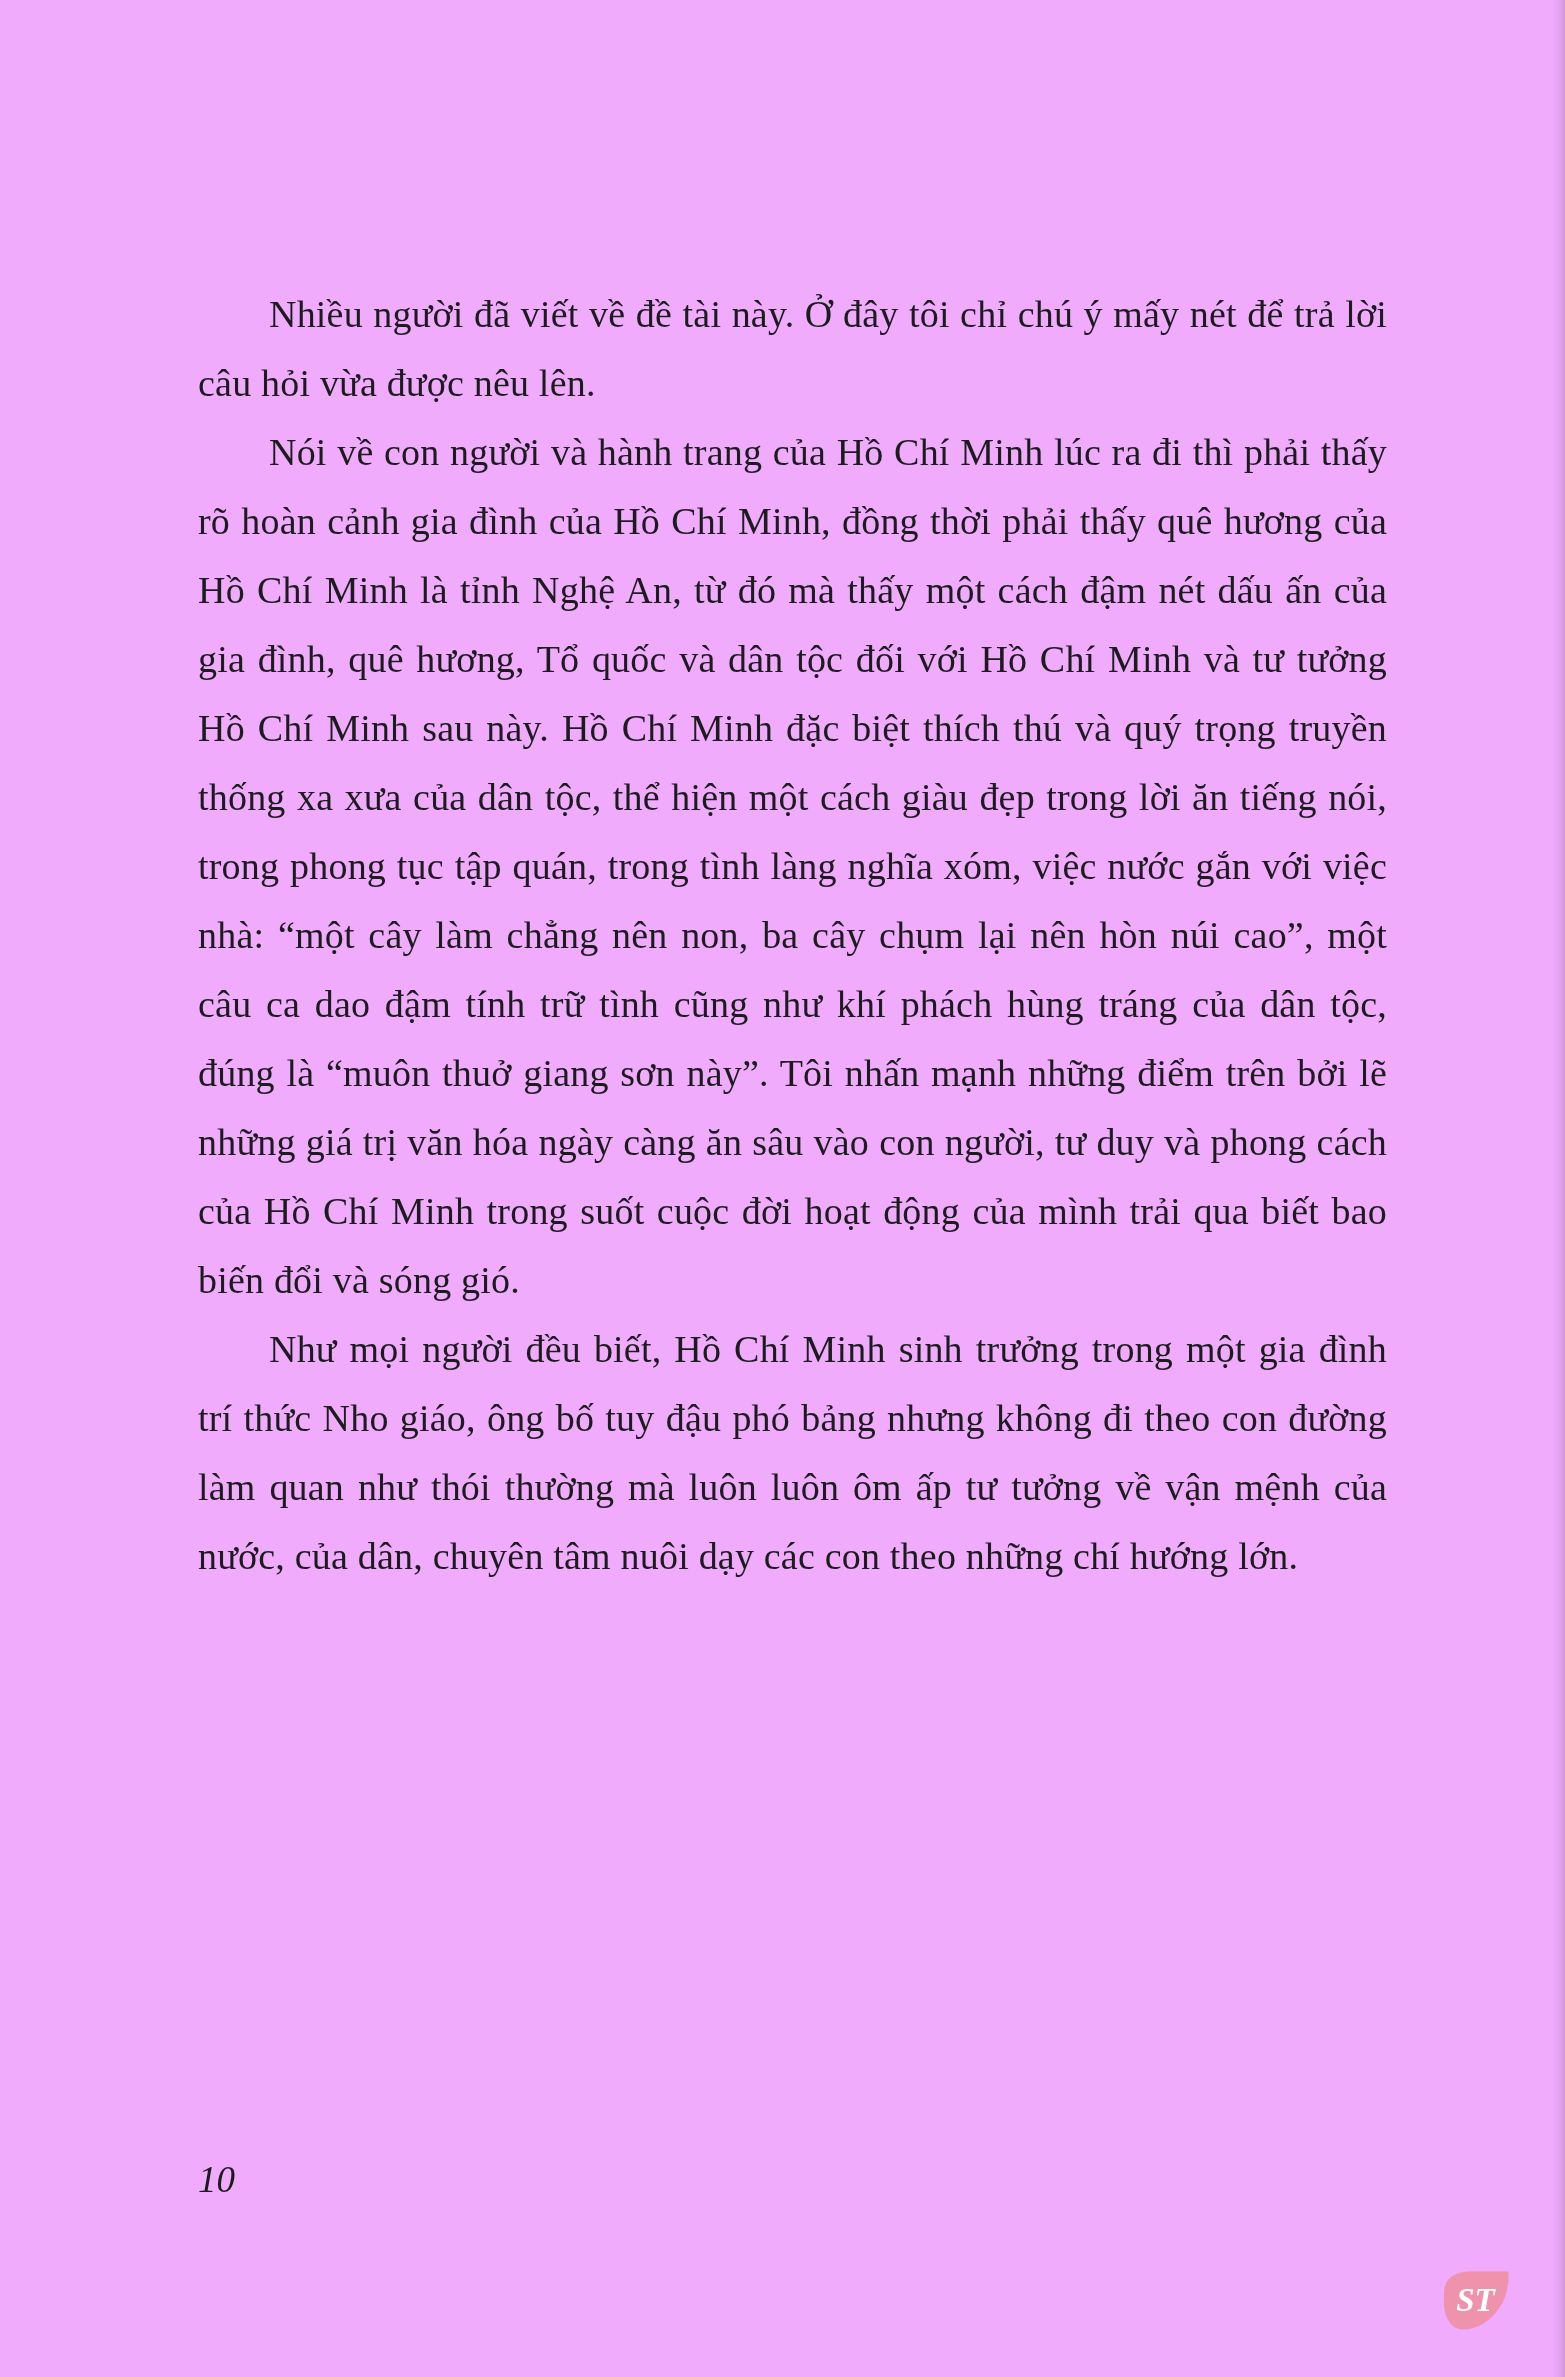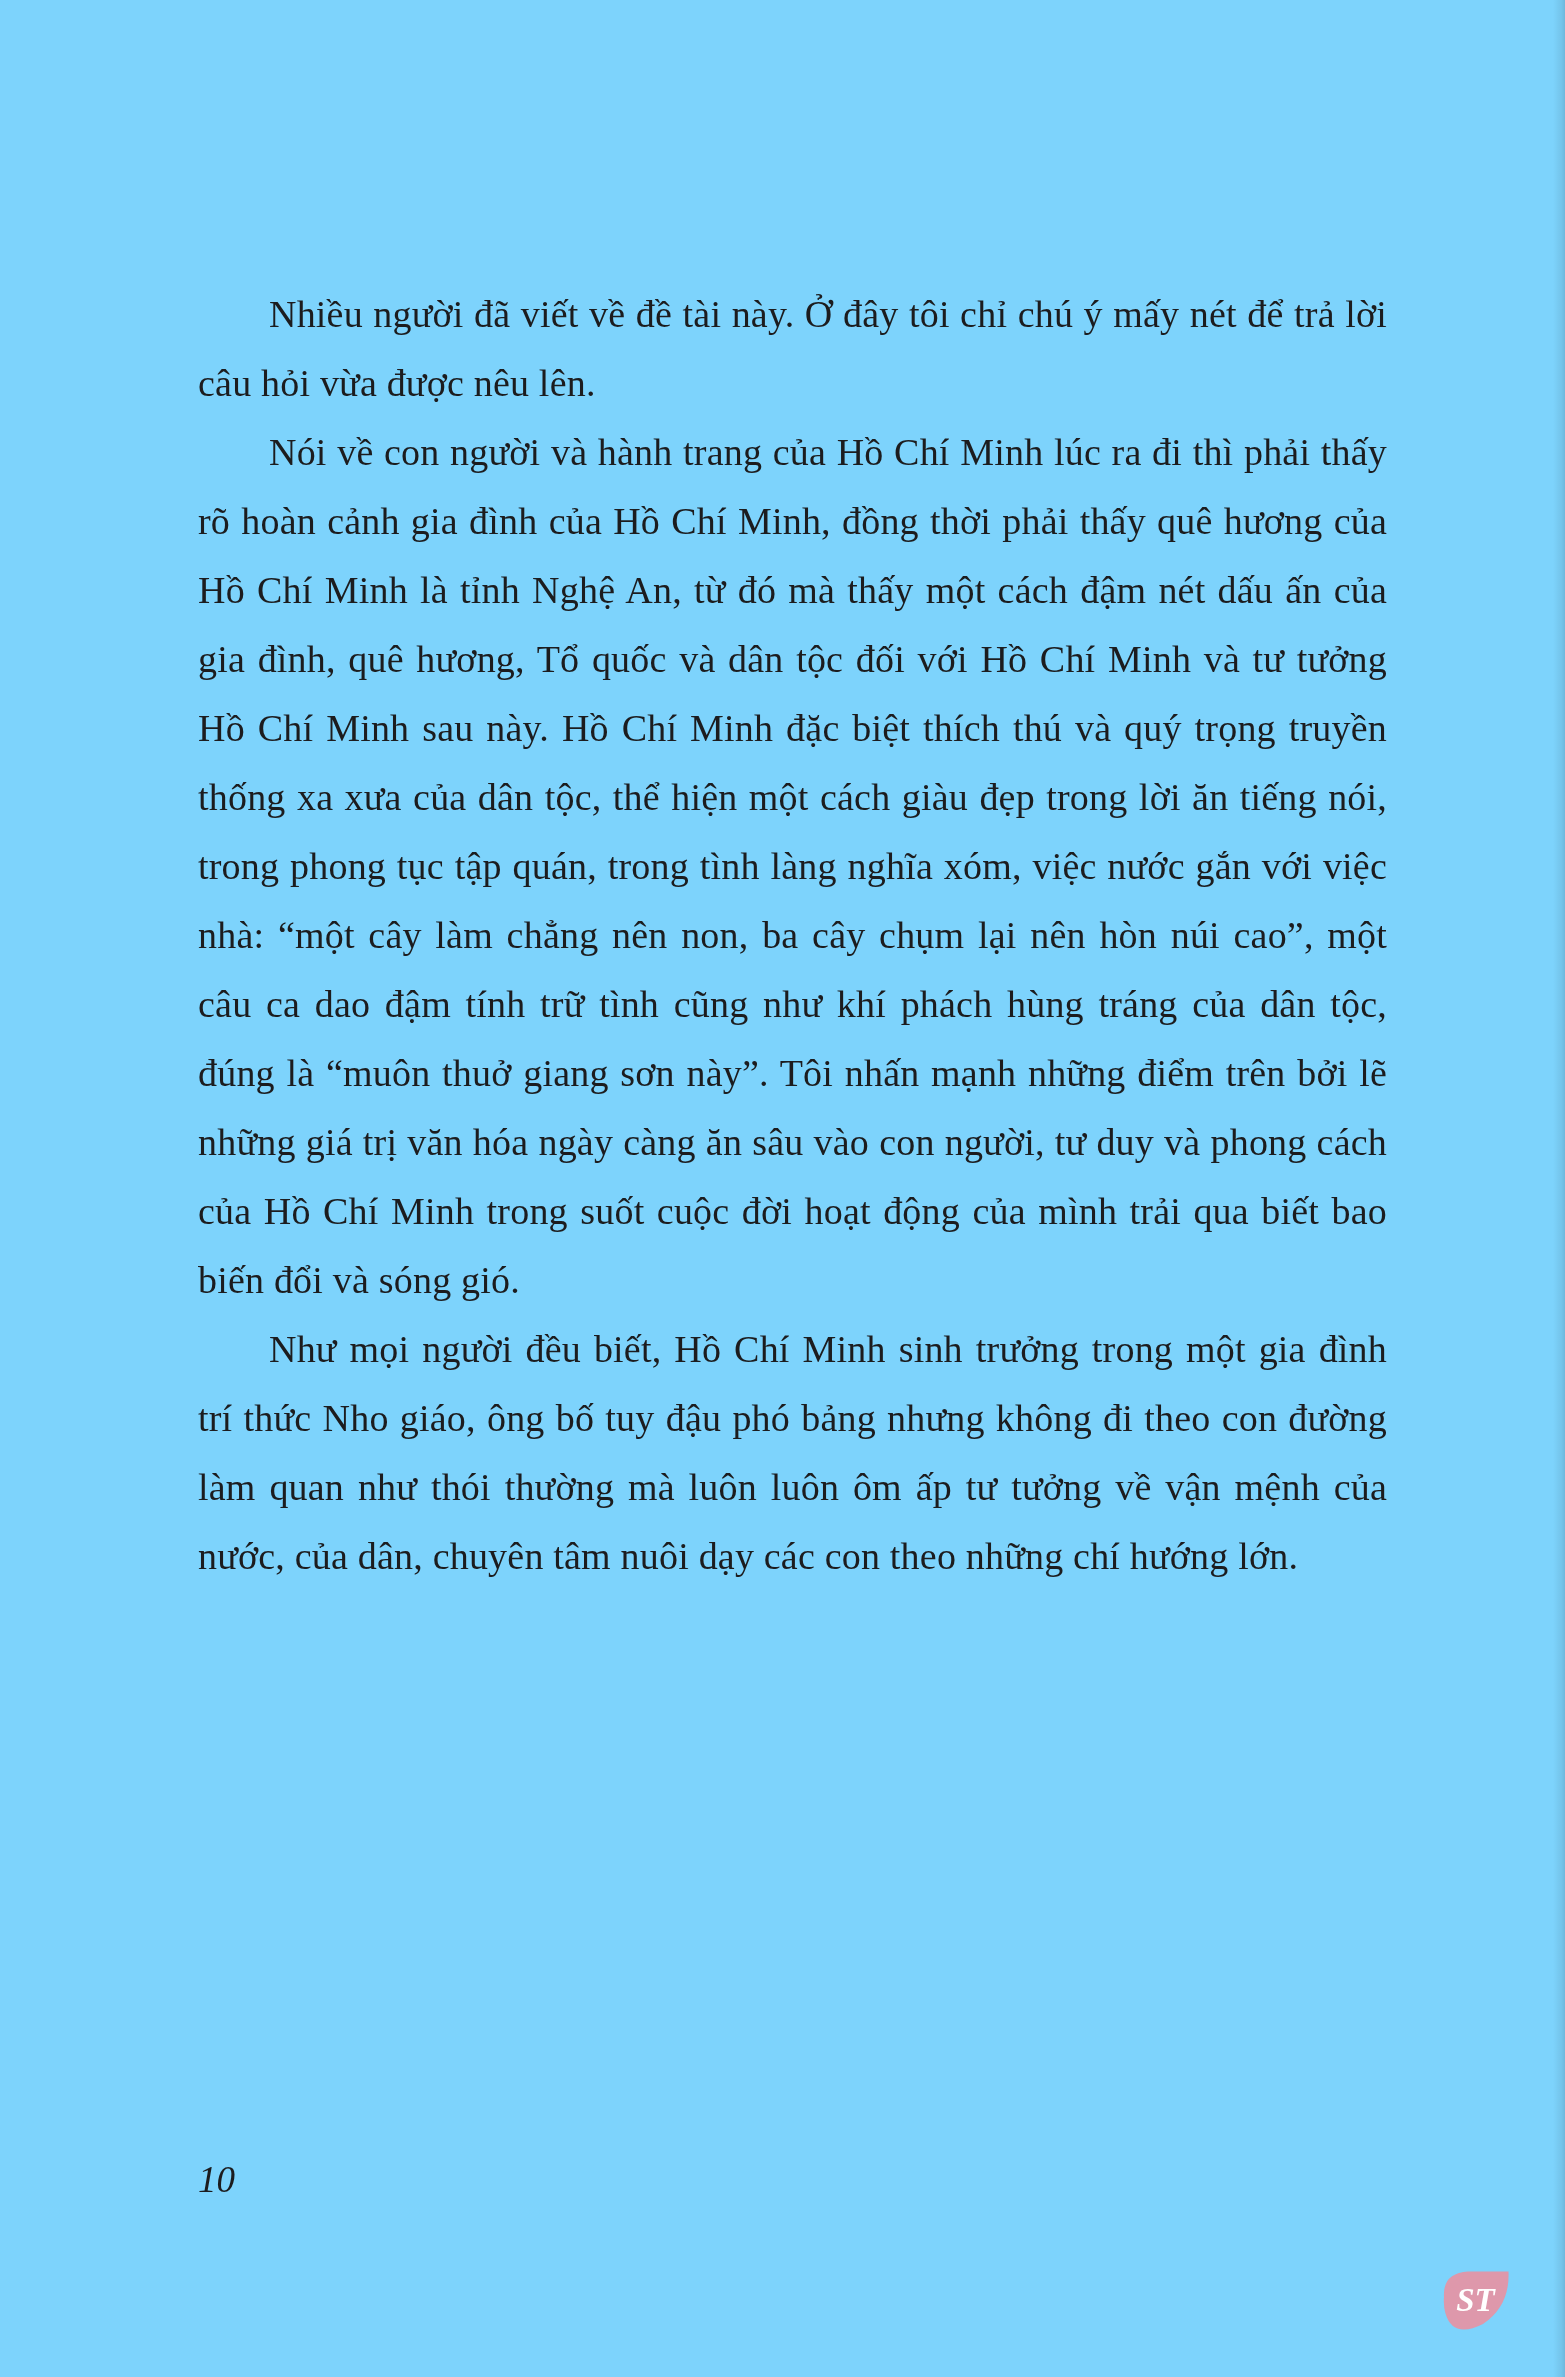--- a/index.html
+++ b/index.html
@@ -11,21 +11,21 @@
     width: 1565px;
     height: 2377px;
     font-family: "Liberation Serif", "DejaVu Serif", serif;
     color: #1c1c1e;
     overflow: hidden;
   }
   .page {
     position: relative;
     width: 1565px;
     height: 2377px;
-    background: #7dd3fc;
+    background: #f0abfc;
   }
   .text-block {
     position: absolute;
     left: 198px;
     top: 280px;
     width: 1189px;
     font-size: 38px;
     line-height: 69px;
     text-align: justify;
     text-justify: inter-word;

